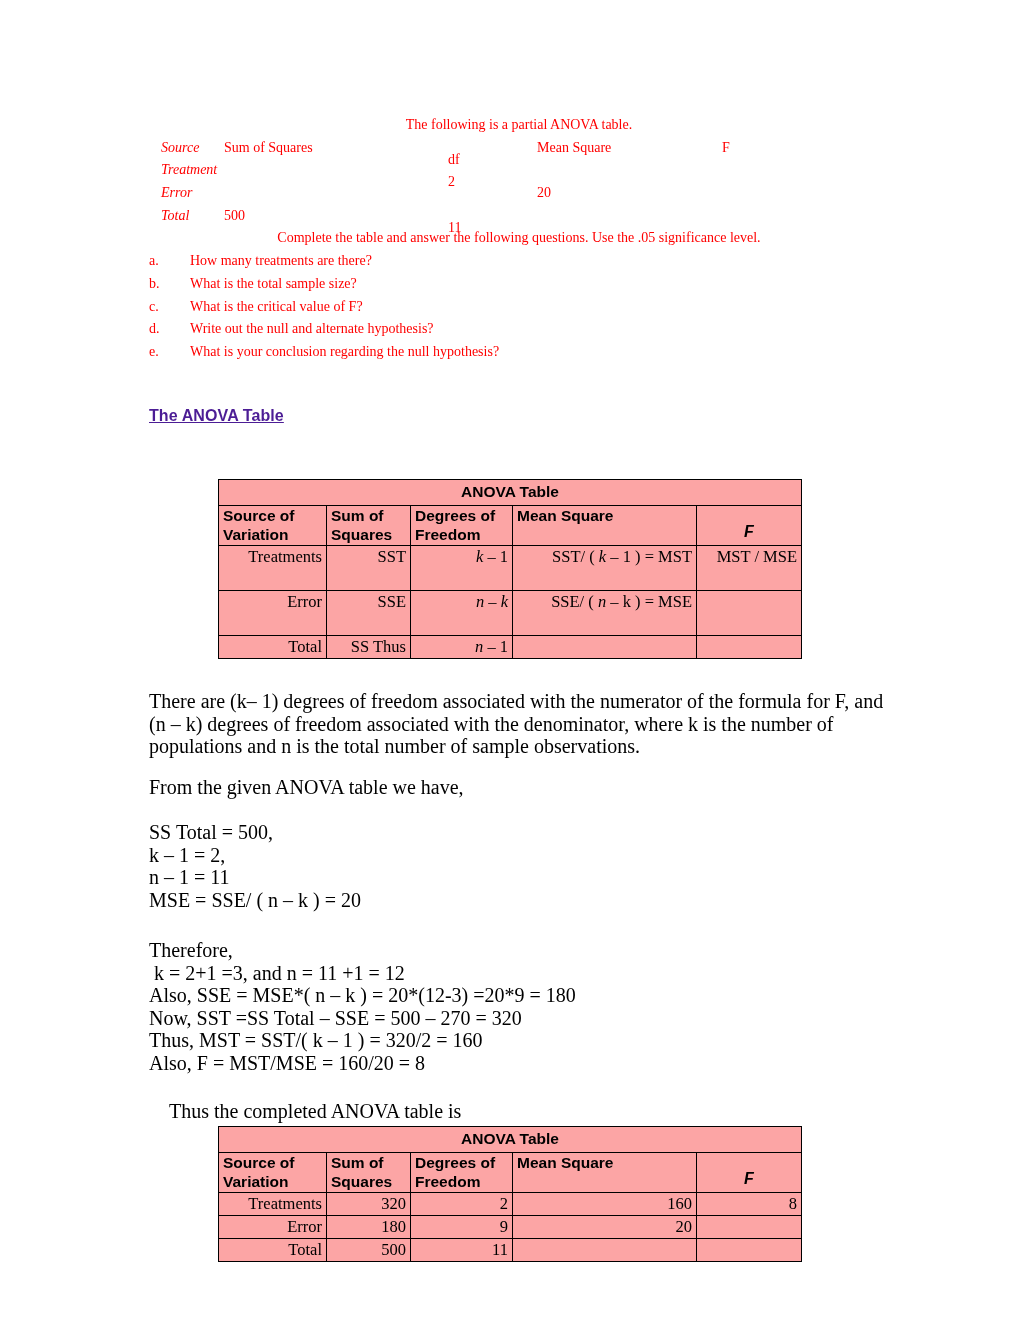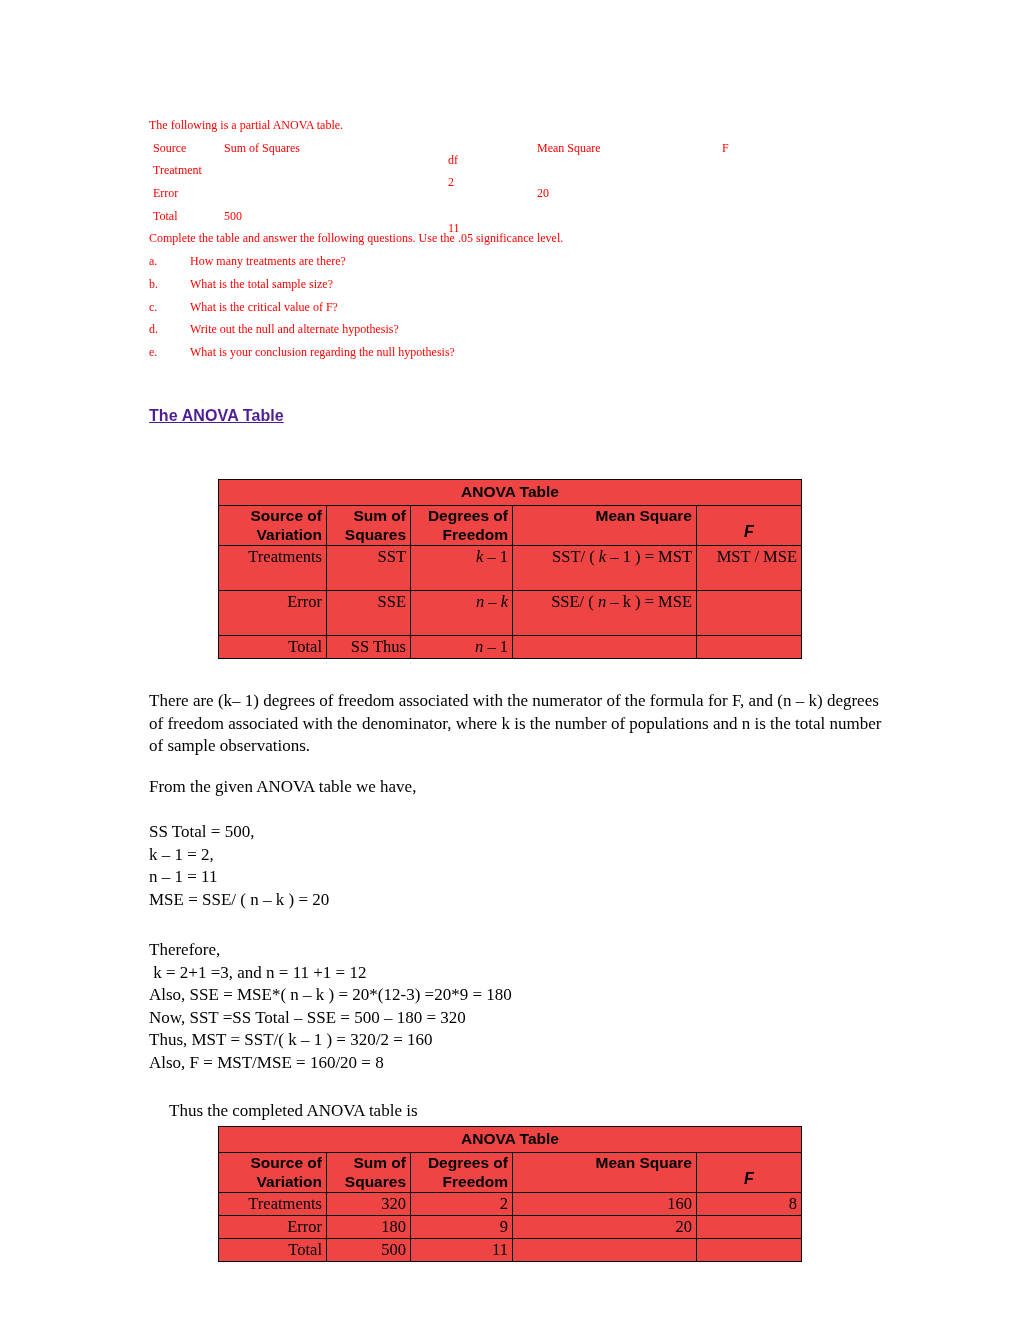--- a/index.html
+++ b/index.html
@@ -17,37 +17,38 @@
     overflow: hidden;
   }
 
   
   .problem {
     position: absolute;
     left: 149px;
     top: 114px;
     width: 740px;
     color: #ff0000;
-    font-size: 12px;
+    font-size: 14px;
     line-height: 22.7px;
+    text-align: center;
   }
   .problem .line {
     white-space: pre;
   }
   .tabrow {
     display: block;
     position: relative;
     height: 22.7px;
   }
   .tabrow > span {
     position: absolute;
     top: 0;
     white-space: pre;
   }
-  .c-src   { left: 4px; }
+  .c-src   { left: 12px; font-style: italic; }
   .c-ss    { left: 75px; }
   .c-df    { left: 299px; margin-top: 12px; }
   .c-ms    { left: 388px; }
   .c-f     { left: 573px; }
 
   .qlist {
     position: relative;
   }
   .qitem {
     position: relative;
@@ -76,38 +77,38 @@
     text-decoration: underline;
     color: #4c1d95;
     letter-spacing: 0.1px;
   }
 
   
   .anova {
     position: absolute;
     border-collapse: collapse;
     table-layout: fixed;
-    background: #ef4444;
+    background: #fca5a5;
   }
   .anova td {
     border: 1px solid #000000;
     padding: 1px 4px;
     vertical-align: top;
     font-family: "Liberation Serif", "DejaVu Serif", serif;
     font-size: 16.5px;
     line-height: 20px;
     color: #000000;
     text-align: right;
   }
   .anova td.hdr {
     font-family: "Liberation Sans", "DejaVu Sans", sans-serif;
     font-weight: bold;
     font-size: 15.5px;
     line-height: 18.5px;
-    text-align: right;
+    text-align: left;
   }
   .anova td.title {
     font-family: "Liberation Sans", "DejaVu Sans", sans-serif;
     font-weight: bold;
     font-size: 15.5px;
     text-align: center;
     padding: 2px 4px 3px 4px;
   }
   .anova td.fhdr {
     font-family: "Liberation Sans", "DejaVu Sans", sans-serif;
@@ -138,21 +139,21 @@
     left: 218px;
     top: 1126px;
     width: 583px;
   }
 
   
   .para {
     position: absolute;
     left: 149px;
     width: 742px;
-    font-size: 17px;
+    font-size: 20px;
     line-height: 22.6px;
     color: #000000;
     text-align: left;
   }
   .para .line { white-space: pre-wrap; }
 </style>
 </head>
 <body>
 
 <div class="page">
@@ -286,21 +287,21 @@
     <div class="line">SS Total = 500,</div>
     <div class="line">k – 1 = 2,</div>
     <div class="line">n – 1 = 11</div>
     <div class="line">MSE = SSE/ ( n – k ) = 20</div>
   </div>
 
   <div class="para" style="top:939px;">
     <div class="line">Therefore,</div>
     <div class="line"> k = 2+1 =3, and n = 11 +1 = 12</div>
     <div class="line">Also, SSE = MSE*( n – k ) = 20*(12-3) =20*9 = 180</div>
-    <div class="line">Now, SST =SS Total – SSE = 500 – 180 = 320</div>
+    <div class="line">Now, SST =SS Total – SSE = 500 – 270 = 320</div>
     <div class="line">Thus, MST = SST/( k – 1 ) = 320/2 = 160</div>
     <div class="line">Also, F = MST/MSE = 160/20 = 8</div>
   </div>
 
   <div class="para" style="top:1100px;margin-left:20px;">
     <span class="line">Thus the completed ANOVA table is</span>
   </div>
 
   <table class="anova" id="anova-table-2">
     <colgroup>

